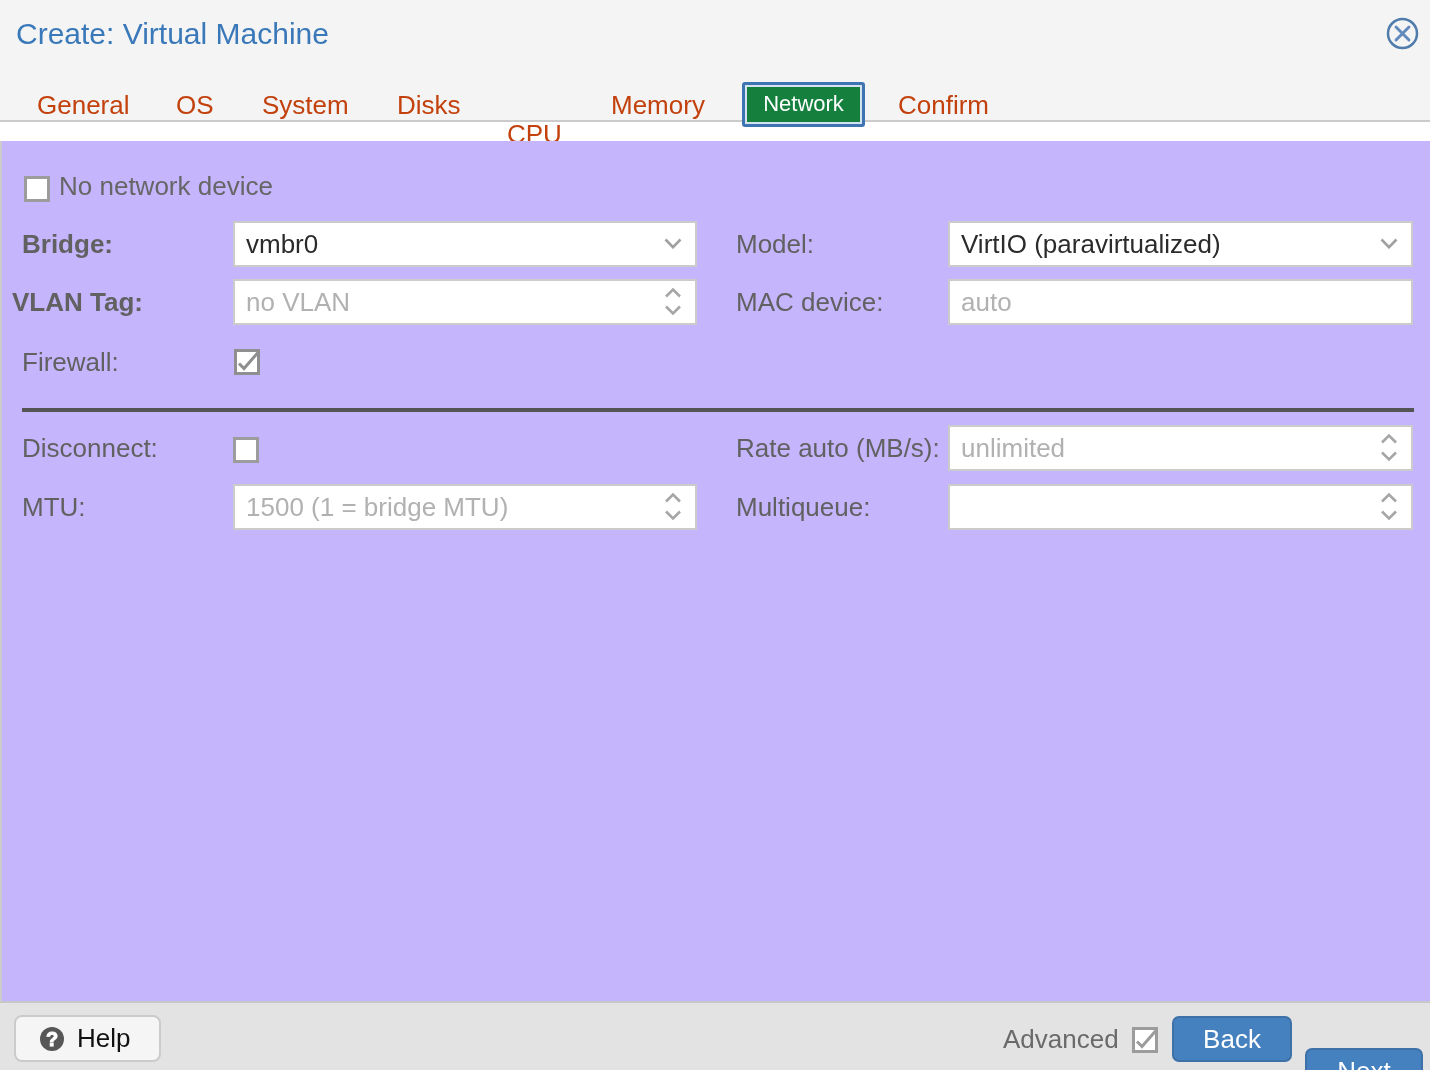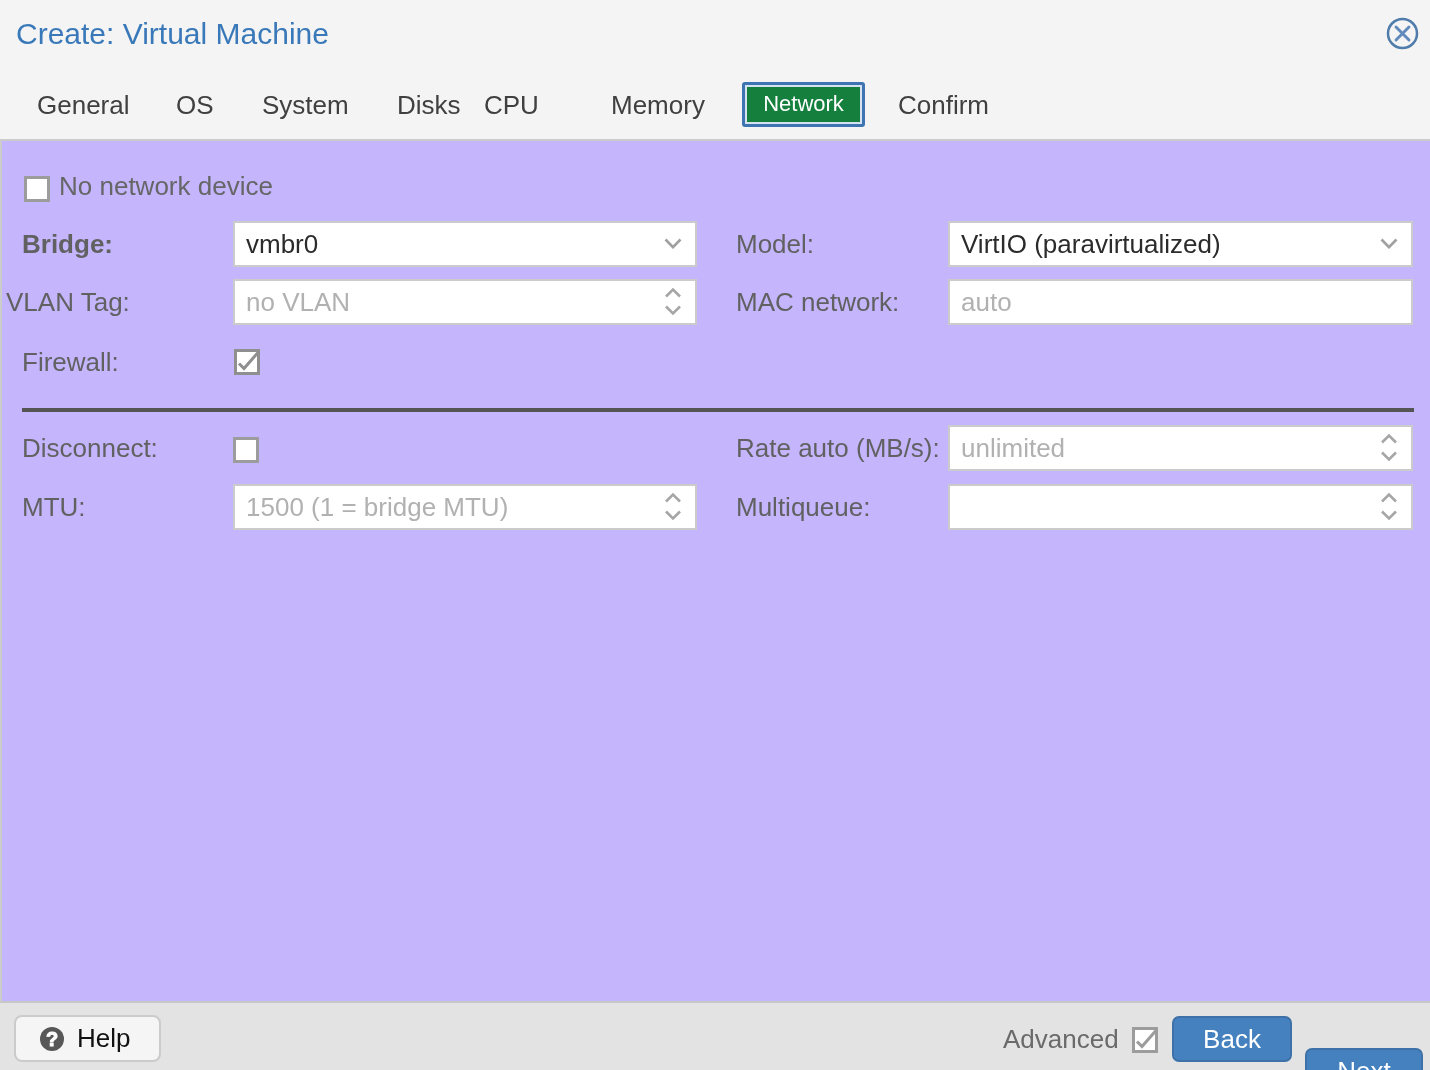--- a/index.html
+++ b/index.html
@@ -6,30 +6,30 @@
   html,body { width:1430px; height:1070px; }
   body {
     font-family:"Liberation Sans",sans-serif;
     background:#ffffff;
     position:relative;
     overflow:hidden;
   }
   .abs { position:absolute; }
   
   #header {
-    position:absolute; left:0; top:0; width:1430px; height:141px;
+    position:absolute; left:0; top:0; width:1430px; height:122px;
     background:#f4f4f4; border-bottom:2px solid #cbcbcb;
   }
   #title {
     position:absolute; left:16px; top:19px;
     font-size:30px; line-height:30px; color:#3a79b9;
   }
   .tab {
     position:absolute; top:95px; height:20px; line-height:20px;
-    font-size:26px; color:#404040; white-space:nowrap;
+    font-size:26px; color:#c2410c; white-space:nowrap;
   }
   #activetab {
     position:absolute; left:742px; top:82px; width:123px; height:45px;
     background:#15803d; border:3px solid #3f74b2; border-radius:3px;
     box-shadow: inset 0 0 0 2px #d5e3f1;
     color:#ffffff; font-size:22px; text-align:center; line-height:38px;
   }
   
   #bodyarea {
     position:absolute; left:0; top:141px; width:1430px; height:860px;
@@ -74,21 +74,21 @@
   <div id="header">
     <div id="title">Create: Virtual Machine</div>
     <svg class="abs" style="left:1386px; top:17px;" width="33" height="33" viewBox="0 0 33 33">
       <circle cx="16.5" cy="16.5" r="14.5" fill="none" stroke="#4f7cab" stroke-width="2.5"></circle>
       <path d="M10 10 L23 23 M23 10 L10 23" stroke="#6289bb" stroke-width="2.9" stroke-linecap="round" fill="none"></path>
     </svg>
     <span class="tab" style="left:37px;">General</span>
     <span class="tab" style="left:176px;">OS</span>
     <span class="tab" style="left:262px;">System</span>
     <span class="tab" style="left:397px;">Disks</span>
-    <span class="tab" style="left:484px;">CPU</span>
+    <span class="tab" style="left:507px;margin-top:29px;">CPU</span>
     <span class="tab" style="left:611px;">Memory</span>
     <div id="activetab">Network</div>
     <span class="tab" style="left:898px;">Confirm</span>
   </div>
 
   <div id="bodyarea">
     <div class="abs" style="left:0; top:0; width:2px; height:860px; background:#cccccc;"></div>
 
     <svg class="abs" style="left:24px; top:35px;" width="26" height="26" viewBox="0 0 26 26">
       <rect x="1.5" y="1.5" width="23" height="23" fill="#ffffff" stroke="#9c9c9c" stroke-width="3"></rect>
@@ -103,29 +103,29 @@
       </svg>
     </div>
     <span class="lbl" style="left:736px; top:93px;">Model:</span>
     <div class="fld" style="left:948px; top:80px; width:465px;">
       <span class="fval">VirtIO (paravirtualized)</span>
       <svg class="chev" width="18" height="11" viewBox="0 0 18 11">
         <path d="M1.5 1.5 L9 9.2 L16.5 1.5" stroke="#a0a0a0" stroke-width="2.6" fill="none"></path>
       </svg>
     </div>
 
-    <span class="lbl" style="left:6px; top:151px;">VLAN Tag:</span>
+    <span class="lbl" style="left:12px; top:151px;font-weight:bold;">VLAN Tag:</span>
     <div class="fld" style="left:233px; top:138px; width:464px;">
       <span class="fval ph">no VLAN</span>
       <svg class="spin" width="18" height="29" viewBox="0 0 18 29">
         <path d="M2 9.5 L9 2.5 L16 9.5" stroke="#a6a6a6" stroke-width="2.6" fill="none"></path>
         <path d="M2 19.5 L9 26.5 L16 19.5" stroke="#a6a6a6" stroke-width="2.6" fill="none"></path>
       </svg>
     </div>
-    <span class="lbl" style="left:736px; top:151px;">MAC network:</span>
+    <span class="lbl" style="left:736px; top:151px;">MAC device:</span>
     <div class="fld" style="left:948px; top:138px; width:465px;">
       <span class="fval ph">auto</span>
     </div>
 
     <span class="lbl" style="left:22px; top:211px;">Firewall:</span>
     <svg class="abs" style="left:234px; top:208px;" width="26" height="26" viewBox="0 0 26 26">
       <rect x="1.5" y="1.5" width="23" height="23" fill="#ffffff" stroke="#8f8f8f" stroke-width="3"></rect>
       <path d="M5 14.5 L10 19.5 L24 3.5" fill="none" stroke="#8f8f8f" stroke-width="3"></path>
     </svg>
 

